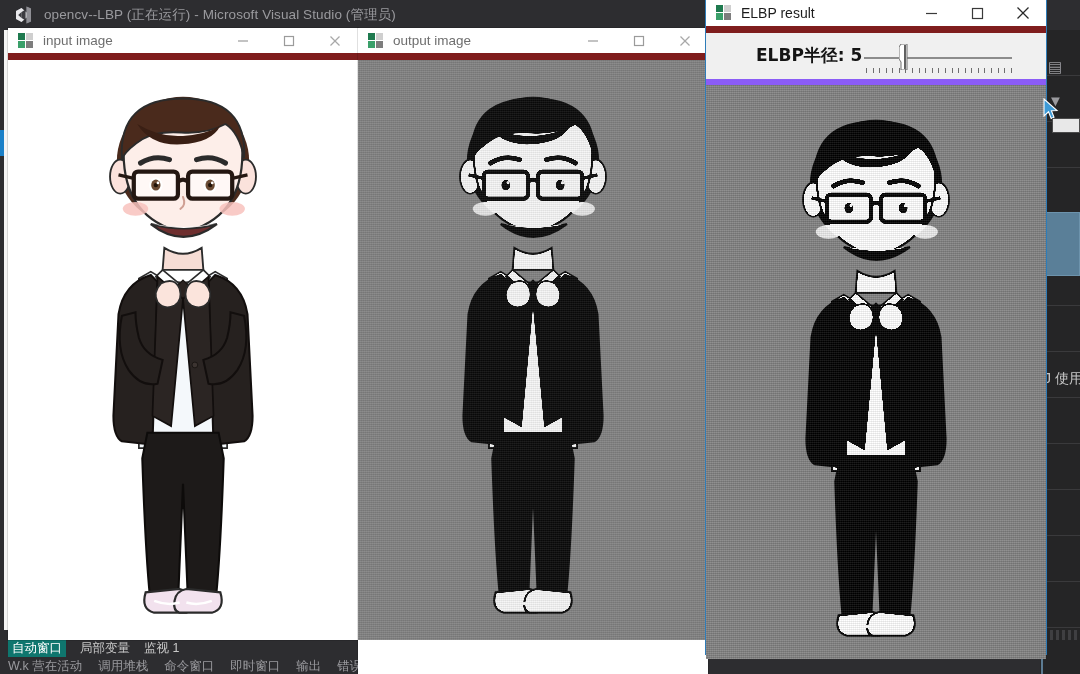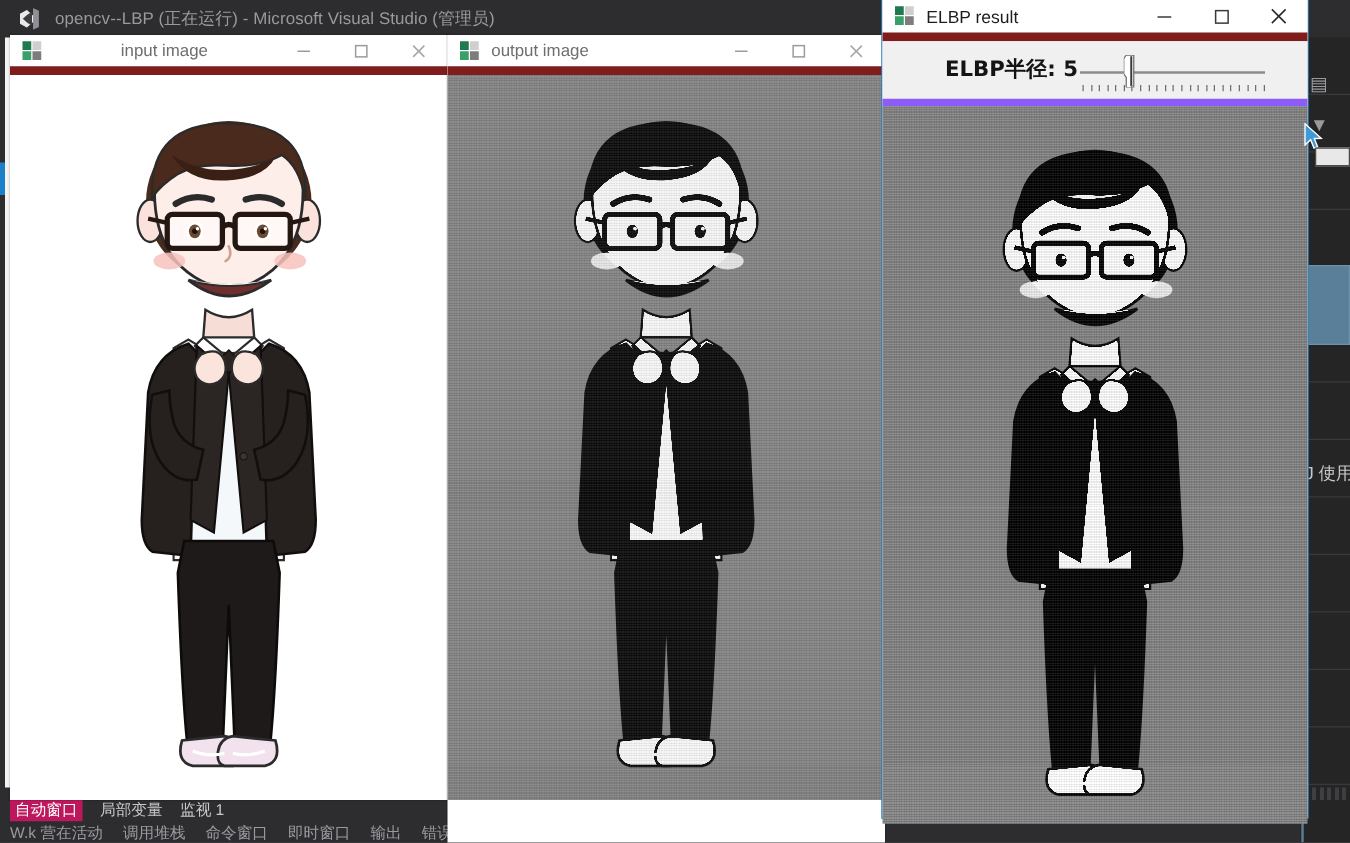--- a/index.html
+++ b/index.html
@@ -97,21 +97,21 @@
     position: absolute; left: 0; top: 638px; width: 1040px; height: 20px;
     background: #2d2d30;
     display: flex; align-items: center;
     padding-left: 8px; box-sizing: border-box;
     gap: 14px;
   }
   .vs-tab {
     font-size: 12.5px; color: #c8c8c8; white-space: nowrap; line-height: 16px;
   }
   .vs-tab.active {
-    background: #be185d; color: #ffffff; padding: 1px 4px;
+    background: #0f766e; color: #ffffff; padding: 1px 4px;
   }
   .vs-bottom-tabs2 {
     position: absolute; left: 0; top: 659px; width: 1040px; height: 15px;
     background: #2d2d30;
     display: flex; align-items: flex-start;
     padding-left: 8px; box-sizing: border-box;
     gap: 16px;
     overflow: hidden;
   }
   .vs-tab2 {
@@ -368,21 +368,21 @@
                  q-2 50 -6 142 l-32 0 q-6 -52 -10 -172 Z" fill="#1d1a19" stroke="#0d0b0a" stroke-width="2.4"></path>
 
         <path d="M106 618 q-6 20 10 24 l38 0 q8 -2 6 -14 q-2 -12 -14 -14 Z" fill="#f2e2ee" stroke="#2b2b2b" stroke-width="2.6"></path>
         <path d="M194 618 q6 20 -10 24 l-38 0 q-8 -2 -6 -14 q2 -12 14 -14 Z" fill="#f2e2ee" stroke="#2b2b2b" stroke-width="2.6"></path>
         <path d="M116 628 q16 6 30 2" stroke="#ffffff" stroke-width="3" fill="none"></path>
         <path d="M184 628 q-16 6 -30 2" stroke="#ffffff" stroke-width="3" fill="none"></path>
       </g>
     </defs>
   </svg>
 
-  <div class="win" style="left:8px; top:28px; width:350px; height:612px;text-align:center;">
+  <div class="win" style="left:8px; top:28px; width:350px; height:612px;">
     <div class="win-titlebar">
       <div class="win-icon">
         <span class="q1"></span>
           <span class="q2"></span>
           <span class="q3"></span>
           <span class="q4"></span>
       </div>
       <div class="win-title-text">input image</div>
       <div class="win-btns">
         <div class="win-btn">

